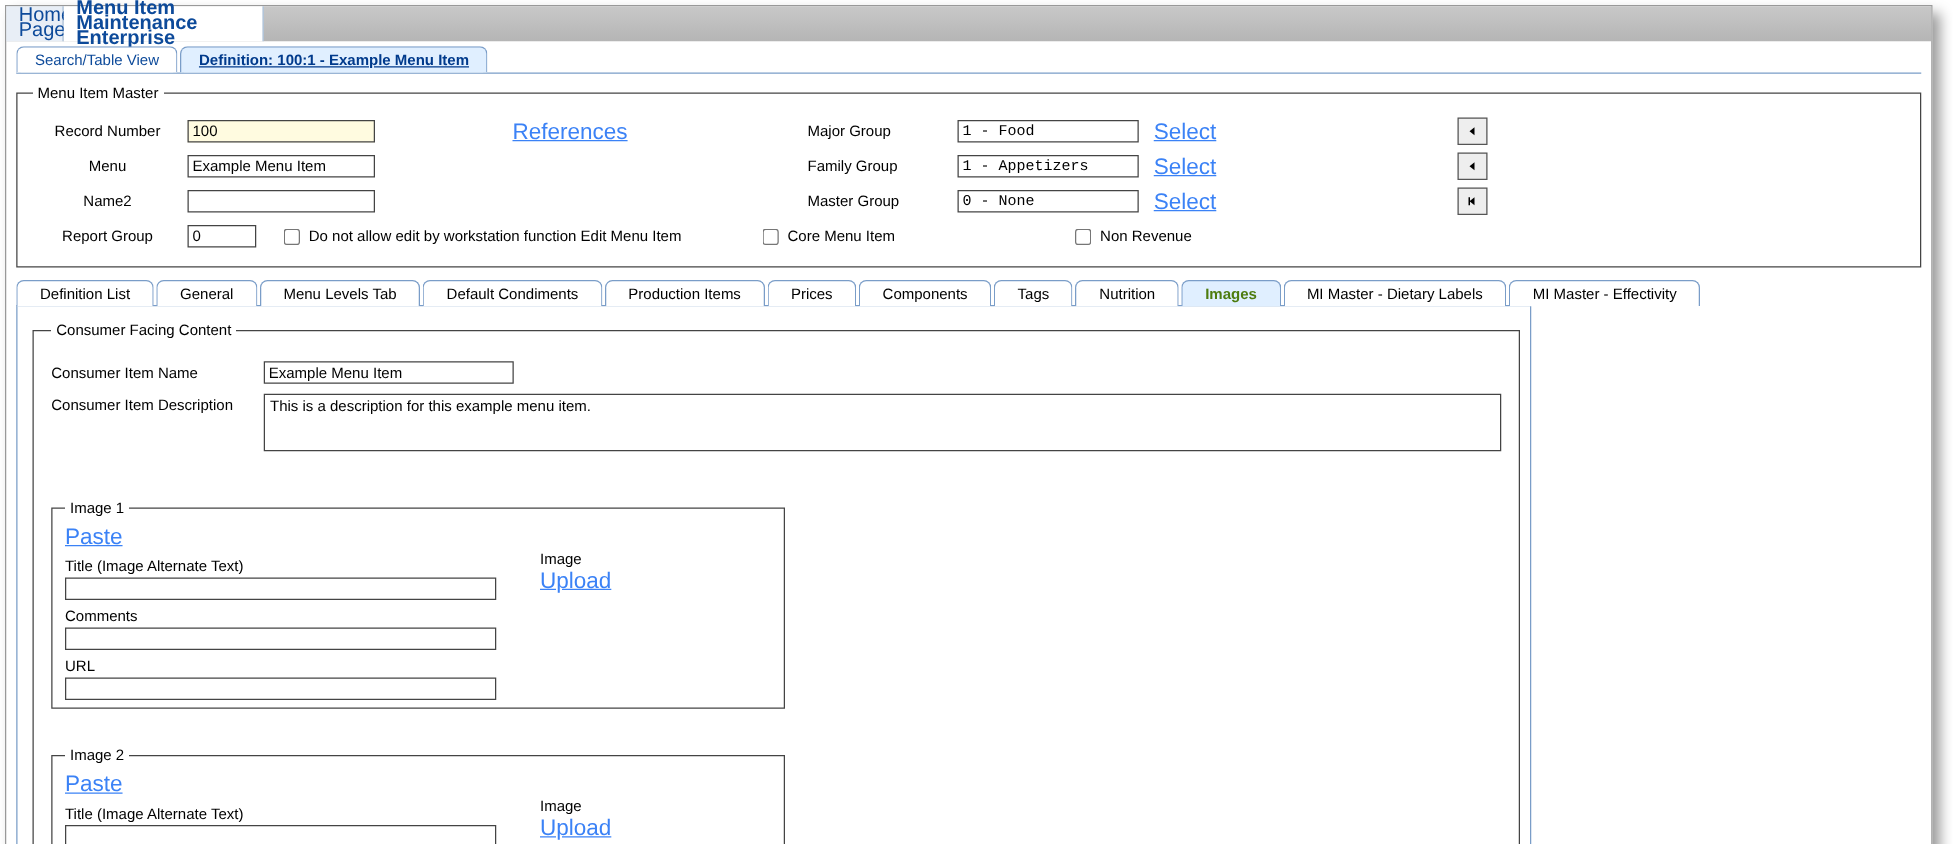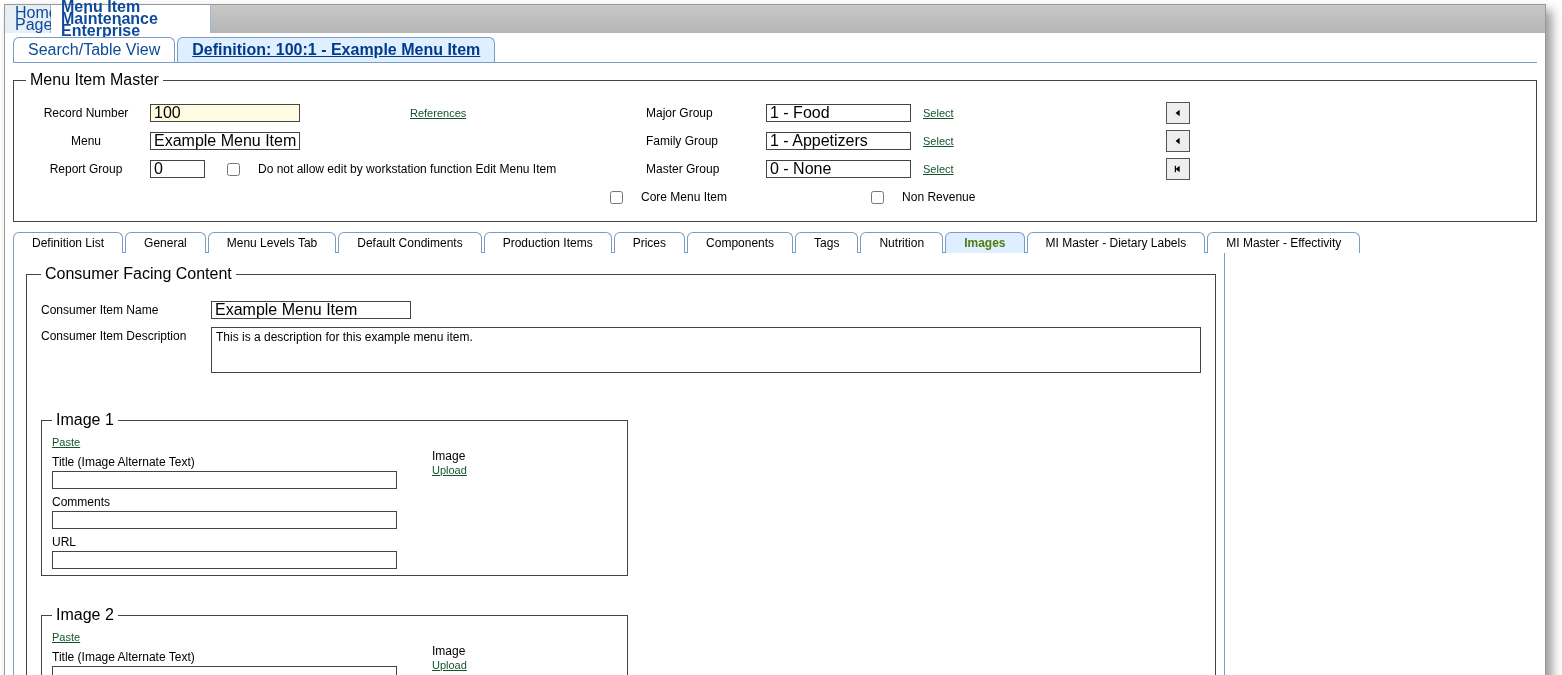--- a/index.html
+++ b/index.html
@@ -3,37 +3,37 @@
 <meta charset="utf-8">
 <style>
 html,body{margin:0;padding:0;font-family:Arial,Helvetica,sans-serif;font-size:12px;color:#000;background:#fff;}
 .app{width:1540px;border:1px solid #999;box-shadow:6px 6px 10px rgba(0,0,0,.4);margin:4px;background:#fff;}
 .topbar{height:28px;background:linear-gradient(#c8c8c8,#b5b5b5);display:flex;align-items:flex-start;}
 .top-tabs{display:flex;height:28px;}
 .top-tab{padding:2px 10px;font-size:16px;color:#0d4a9a;border-right:1px solid #9fb6d0;background:#e8eef6;height:100%;box-sizing:border-box;line-height:12px;display:flex;align-items:center;}
 .top-tab.active{background:#fff;font-weight:bold;border-right:1px solid #9fb6d0;}
 .pagearea{padding:4px 8px 0 8px;}
 .view-tabs{display:flex;border-bottom:1px solid #7a9dc8;}
-.view-tab{padding:3px 14px;font-size:16px;color:#0d4a9a;border:1px solid #7a9dc8;border-bottom:none;border-radius:6px 6px 0 0;margin-right:2px;background:#fff;}
+.view-tab{padding:3px 14px;font-size:12px;color:#0d4a9a;border:1px solid #7a9dc8;border-bottom:none;border-radius:6px 6px 0 0;margin-right:2px;background:#fff;}
 .view-tab.active{font-weight:bold;background:#e0efff;color:#003a8c;text-decoration:underline;}
 fieldset{border:1px solid #444;margin:8px 0;padding:8px 12px;}
-legend{padding:0 4px;font-size:16px;}
+legend{padding:0 4px;font-size:12px;}
 .mim-grid{display:grid;grid-template-columns:600px 500px 150px;column-gap:20px;}
 .row{display:flex;align-items:center;margin:4px 0;height:24px;}
 .lbl{width:120px;text-align:center;padding-right:4px;font-size:12px;}
 .lbl2{width:110px;text-align:left;padding-right:10px;font-size:12px;}
-input[type=text]{border:1px solid #444;height:18px;font-size:16px;padding:1px 3px;box-sizing:border-box;}
+input[type=text]{border:1px solid #444;height:18px;font-size:12px;padding:1px 3px;box-sizing:border-box;}
 .rec-input{background:#fffbe0;width:150px;}
 .name-input{width:150px;}
 .small-input{width:55px;}
-.sel-input{width:145px;}
-.link{color:#14532d;text-decoration:underline;cursor:pointer;font-size:11px;}
+.sel-input{width:145px;font-family:Liberation Mono, monospace;}
+.link{color:#3b82f6;text-decoration:underline;cursor:pointer;font-size:18px;}
 .navbtn{width:22px;height:20px;border:1px solid #555;background:#eee;display:inline-flex;align-items:center;justify-content:center;cursor:pointer;}
 .navbtn svg{width:8px;height:10px;}
-.chkwrap{display:flex;align-items:center;gap:15px;font-size:12px;}
+.chkwrap{display:flex;align-items:center;gap:4px;font-size:12px;}
 .sub-tabs{display:flex;flex-wrap:wrap;margin-top:6px;}
 .sub-tab{padding:3px 18px;font-size:12px;color:#000000;border:1px solid #7a9dc8;border-bottom:none;border-radius:6px 6px 0 0;margin-right:2px;margin-top:2px;background:#fff;cursor:pointer;}
 .sub-tab.active{font-weight:bold;background:#e0efff;color:#4d7c0f;}
 .sub-content{border:1px solid #7a9dc8;border-top:1px solid #7a9dc8;margin-top:-1px;padding:0;width:1210px;}
 .consumer-field{border:1px solid #444;margin:12px;padding:10px 14px;}
 .consumer-row{display:flex;align-items:flex-start;margin:8px 0;}
 .consumer-row .clbl{width:170px;font-size:12px;padding-top:2px;}
 .cinput{width:200px;}
 .ctext{width:980px;height:40px;border:1px solid #444;font-size:12px;padding:2px 4px;resize:none;font-family:inherit;}
 .images-wrap{display:flex;flex-wrap:wrap;gap:14px;margin-top:30px;}
@@ -70,20 +70,24 @@
         <div>
           <div class="row">
             <span class="lbl">Record Number</span>
             <input type="text" class="rec-input" value="100" style="">
             <span style="width:110px;"></span>
             <a class="link">References</a>
           </div>
           <div class="row">
             <span class="lbl">Menu</span>
             <input type="text" class="name-input" value="Example Menu Item" style="">
+          </div>
+          <div class="row">
+            <span class="lbl">Name2</span>
+            <input type="text" class="name-input" value="" style="">
           </div>
           <div class="row">
             <span class="lbl">Report Group</span>
             <input type="text" class="small-input" value="0" style="">
             <span style="width:18px;"></span>
             <span class="chkwrap">
                 <input type="checkbox" style="">
                 <span>Do not allow edit by workstation function Edit Menu Item</span>
               </span>
           </div>

